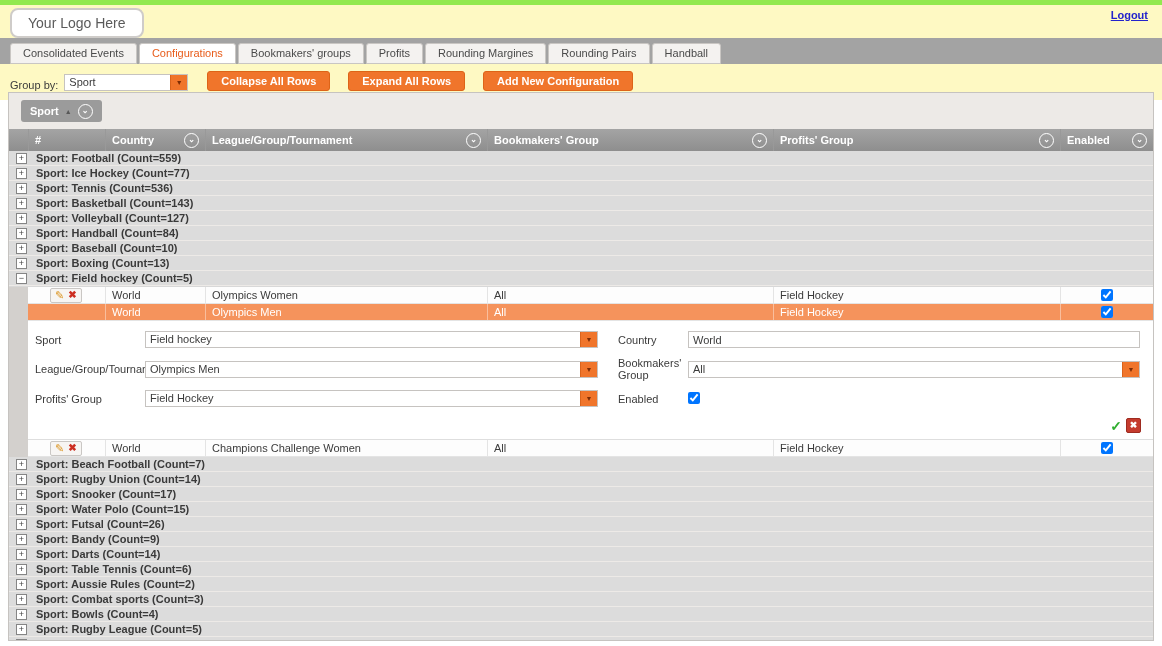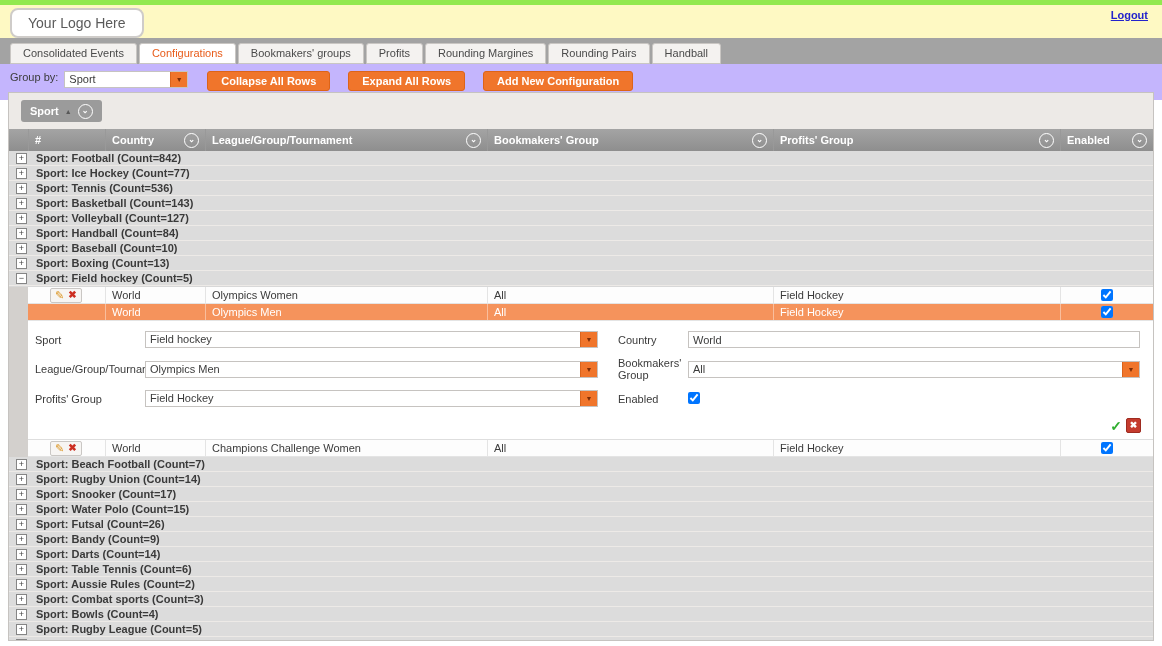--- a/index.html
+++ b/index.html
@@ -4,21 +4,21 @@
 <style>
   html,body{margin:0;padding:0;}
   body{width:1162px;height:646px;font-family:"Liberation Sans",sans-serif;font-size:11px;background:#fff;position:relative;overflow:hidden;color:#3b3b3b;}
   .top-strip{height:5px;background:#92e94f;}
   .header{height:33px;background:#fef9c3;position:relative;}
   .logo-box{position:absolute;left:10px;top:3px;height:26px;padding:0 16px;background:#fff;border:2px solid #cfccc9;border-radius:8px;display:flex;align-items:center;font-size:14px;color:#5a5a5a;}
   .logout{position:absolute;right:14px;top:4px;color:#2323cc;font-weight:bold;text-decoration:underline;cursor:pointer;}
   .tabbar{display:flex;gap:2px;padding:5px 0 0 10px;background:#a3a3a3;align-items:flex-end;}
   .tab{padding:3px 12px 4px 12px;background:#f4f2f0;border:1px solid #c9c6c3;border-radius:3px 3px 0 0;color:#4a4a4a;cursor:pointer;white-space:nowrap;}
   .tab.active{background:#fff;color:#e85c1a;}
-  .toolbar{display:flex;align-items:flex-start;padding:7px 0 9px 10px;background:#c4b5fd;}
+  .toolbar{display:flex;align-items:flex-end;padding:7px 0 9px 10px;background:#fef9c3;}
   .gb-label{margin-right:6px;}
   .select{display:flex;align-items:stretch;background:#fff;border:1px solid #c6c3c0;height:17px;box-sizing:border-box;cursor:pointer;}
   .select .val{flex:1;padding:1px 4px 0 4px;overflow:hidden;white-space:nowrap;}
   .select .sbtn{width:16px;background:#f0752b;border-left:1px solid #d9631c;color:#7c2d06;display:flex;align-items:center;justify-content:center;font-size:7px;}
   .gb-select{width:124px;}
   .btn-orange{height:20px;background:#f0752b;border:1px solid #dd6418;border-radius:3px;color:#fff;font-weight:bold;font-size:11px;padding:0 13px;cursor:pointer;font-family:"Liberation Sans",sans-serif;margin-left:18px;}
   .btn-orange:first-of-type{margin-left:19px;}
   .grid-panel{position:absolute;left:8px;top:92px;width:1144px;bottom:5px;background:#edeae7;border:1px solid #c6c3c0;}
   .grouping-bar{height:36px;position:relative;}
   .chip{position:absolute;left:12px;top:7px;height:22px;background:#9b9b9b;border-radius:3px;display:flex;align-items:center;gap:6px;padding:0 9px;color:#fff;font-weight:bold;cursor:pointer;}
@@ -117,21 +117,21 @@
         <span class="circ">⌄</span>
       </div>
       <div class="hcell" style="width: 93px;">
         <span>Enabled</span>
         <span class="circ">⌄</span>
       </div>
     </div>
   <div class="grid-body" id="grid-body">
       <div class="grouprow">
         <span class="expander">+</span>
-        <span class="grouplabel">Sport: Football (Count=842)</span>
+        <span class="grouplabel">Sport: Football (Count=559)</span>
       </div>
       <div class="grouprow">
         <span class="expander">+</span>
         <span class="grouplabel">Sport: Ice Hockey (Count=77)</span>
       </div>
       <div class="grouprow">
         <span class="expander">+</span>
         <span class="grouplabel">Sport: Tennis (Count=536)</span>
       </div>
       <div class="grouprow">

